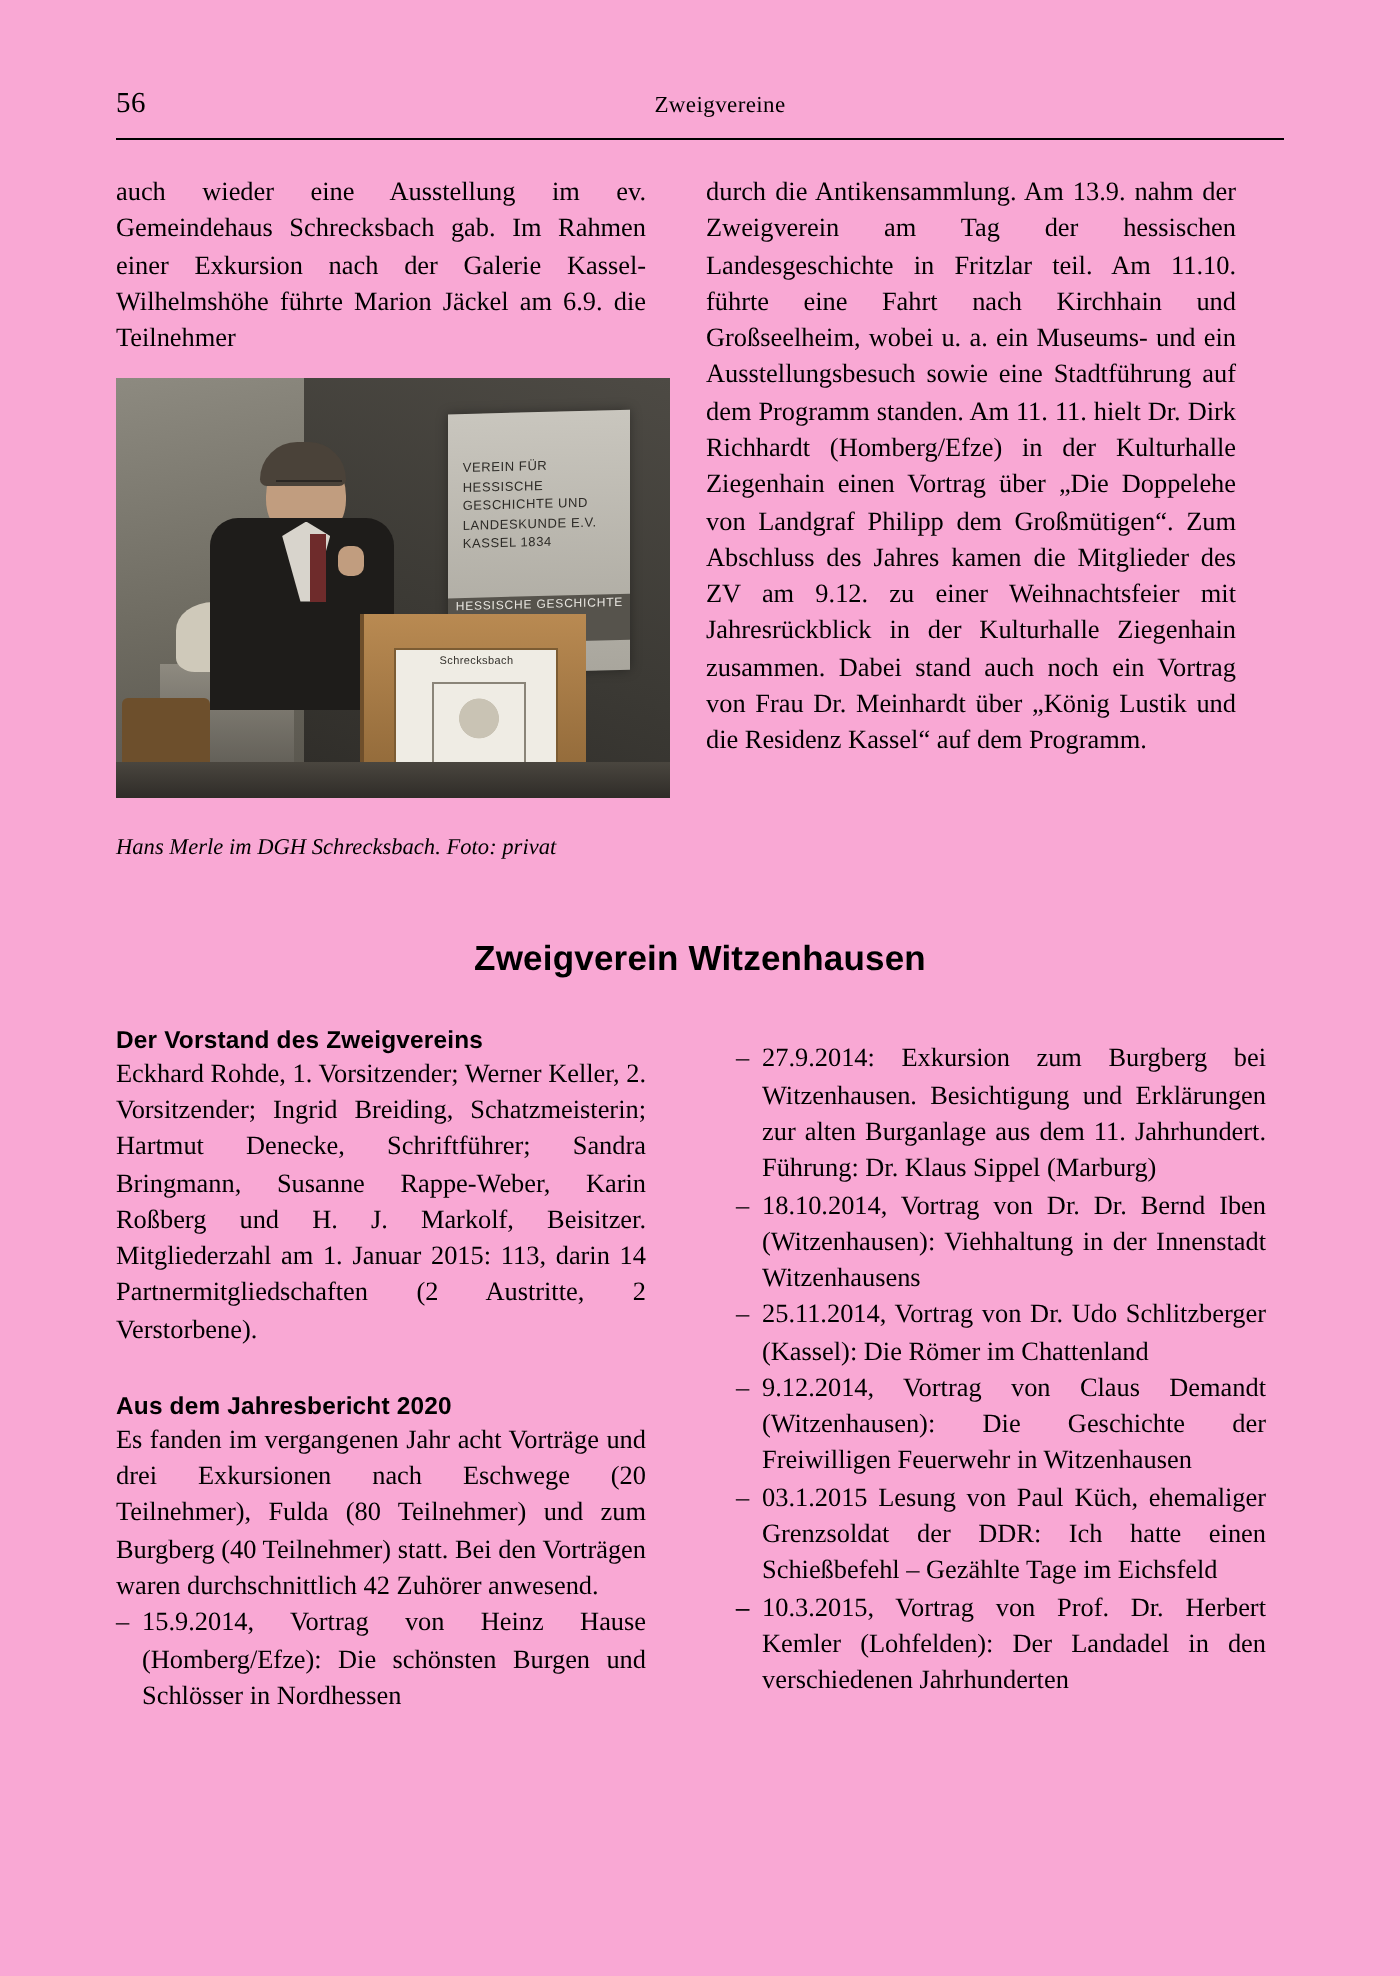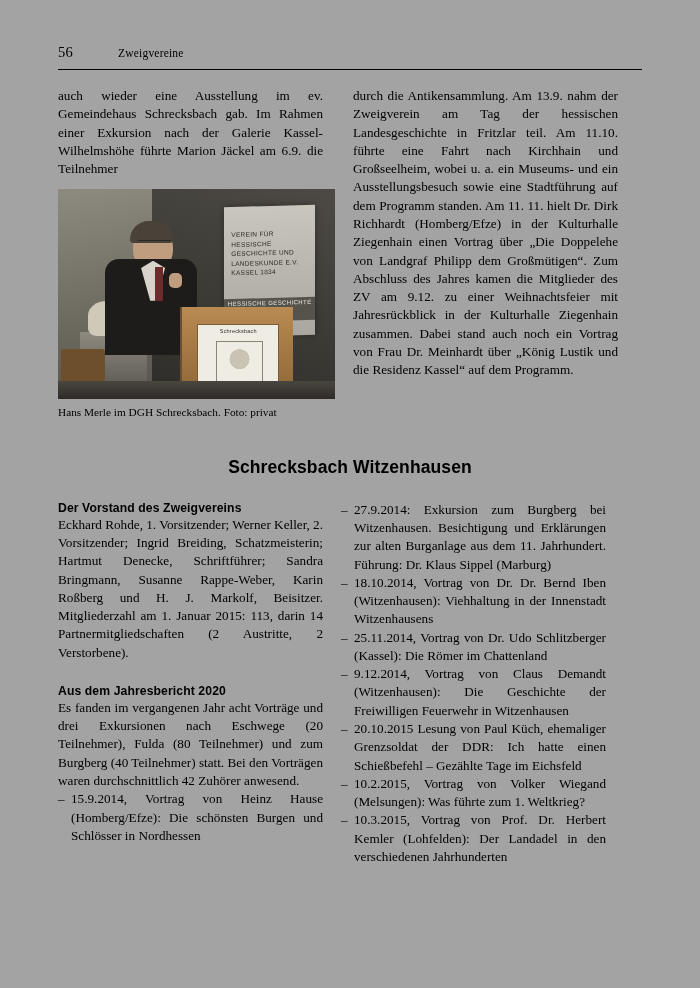--- a/index.html
+++ b/index.html
@@ -13,21 +13,21 @@
     font-family: "Liberation Serif", serif;
     color: #000000;
     position: relative;
     overflow: hidden;
   }
   .page {
     position: absolute;
     left: 0; top: 0;
     width: 700px;
     height: 988px;
-    background: #a3a3a3;
+    background: #f9a8d4;
   }
   .content {
     position: absolute;
     left: 58px;
     top: 44px;
     width: 584px;
   }
   
   .runhead {
     display: flex;
@@ -35,21 +35,21 @@
     font-size: 12.5px;
     height: 22px;
   }
   .runhead .folio {
     width: 60px;
     font-size: 14.5px;
     letter-spacing: 0.2px;
   }
   .runhead .rh-title {
     flex: 1;
-    text-align: left;
+    text-align: center;
     font-size: 11.5px;
     letter-spacing: 0.2px;
     padding-right: 40px;
   }
   .rule {
     border-top: 1px solid #000000;
     margin-top: 3px;
     width: 584px;
   }
   
@@ -223,37 +223,39 @@
     background: #6d4f2c;
     border-radius: 3px;
   }
   .ph-floor {
     position: absolute;
     left: 0; bottom: 0;
     width: 100%; height: 9%;
     background: linear-gradient(180deg, #4a463f, #2f2c28);
   }
   .caption {
-    margin-top: 6px;
+    margin-top: 18px;
     font-size: 11.3px;
+    font-style: italic;
     line-height: 1.35;
   }
   
   .section-title {
     text-align: center;
     font-family: "Liberation Sans", sans-serif;
     font-size: 17.5px;
     font-weight: bold;
     letter-spacing: 0.1px;
     margin: 36px 0 0 0;
   }
   .lower-columns {
     margin-top: 23px;
     display: flex;
-    gap: 18px;
+    gap: 45px;
+    align-items: center;
   }
   h3.sub {
     margin: 0 0 1px 0;
     font-family: "Liberation Sans", sans-serif;
     font-size: 12.2px;
     font-weight: bold;
     letter-spacing: 0.1px;
   }
   .gap-block {
     margin-top: 22px;
@@ -328,21 +330,21 @@
           <div class="caption">Hans Merle im DGH Schrecksbach. Foto: privat</div>
         </div>
       </div>
 
       <div class="col">
         <p class="body">durch die Antikensammlung. Am 13.9. nahm der Zweigverein am Tag der hessischen Landesgeschichte in Fritzlar teil. Am 11.10. führte eine Fahrt nach Kirchhain und Großseelheim, wobei u. a. ein Museums- und ein Ausstellungsbesuch sowie eine Stadtführung auf dem Programm standen. Am 11. 11. hielt Dr. Dirk Richhardt (Homberg/Efze) in der Kulturhalle Ziegenhain einen Vortrag über „Die Doppelehe von Landgraf Philipp dem Großmütigen“. Zum Abschluss des Jahres kamen die Mitglieder des ZV am 9.12. zu einer Weihnachtsfeier mit Jahresrückblick in der Kulturhalle Ziegenhain zusammen. Dabei stand auch noch ein Vortrag von Frau Dr. Meinhardt über „König Lustik und die Residenz Kassel“ auf dem Programm.</p>
       </div>
 
     </div>
 
-    <h2 class="section-title">Schrecksbach Witzenhausen</h2>
+    <h2 class="section-title">Zweigverein Witzenhausen</h2>
 
     <div class="lower-columns">
 
       <div class="col">
         <h3 class="sub">Der Vorstand des Zweigvereins</h3>
         <p class="body">Eckhard Rohde, 1. Vorsitzender; Werner Keller, 2. Vorsitzender; Ingrid Breiding, Schatzmeisterin; Hartmut Denecke, Schriftführer; Sandra Bringmann, Susanne Rappe-Weber, Karin Roßberg und H. J. Markolf, Beisitzer. Mitgliederzahl am 1. Januar 2015: 113, darin 14 Partnermitgliedschaften (2 Austritte, 2 Verstorbene).</p>
 
         <div class="gap-block">
           <h3 class="sub">Aus dem Jahresbericht 2020</h3>
           <p class="body">Es fanden im vergangenen Jahr acht Vorträge und drei Exkursionen nach Eschwege (20 Teilnehmer), Fulda (80 Teilnehmer) und zum Burgberg (40 Teilnehmer) statt. Bei den Vorträgen waren durchschnittlich 42 Zuhörer anwesend.</p>
@@ -368,25 +370,24 @@
           <li>
             <span class="dash">–</span>
             <span>25.11.2014, Vortrag von Dr. Udo Schlitzberger (Kassel): Die Römer im Chattenland</span>
           </li>
           <li>
             <span class="dash">–</span>
             <span>9.12.2014, Vortrag von Claus Demandt (Witzenhausen): Die Geschichte der Freiwilligen Feuerwehr in Witzenhausen</span>
           </li>
           <li>
             <span class="dash">–</span>
-            <span>20.10.2015 Lesung von Paul Küch, ehemaliger Grenzsoldat der DDR: Ich hatte einen Schießbefehl – Gezählte Tage im Eichsfeld</span>
-          </li>
-          <li>
-            <span class="dash">–</span>
-            <span>10.2.2015, Vortrag von Volker Wiegand (Melsungen): Was führte zum 1. Weltkrieg?</span>
+            <span>03.1.2015 Lesung von Paul Küch, ehemaliger Grenzsoldat der DDR: Ich hatte einen Schießbefehl – Gezählte Tage im Eichsfeld</span>
+          </li>
+          <li>
+            <span class="dash">–</span>
           </li>
           <li>
             <span class="dash">–</span>
             <span>10.3.2015, Vortrag von Prof. Dr. Herbert Kemler (Lohfelden): Der Landadel in den verschiedenen Jahrhunderten</span>
           </li>
         </ul>
       </div>
 
     </div>
 

